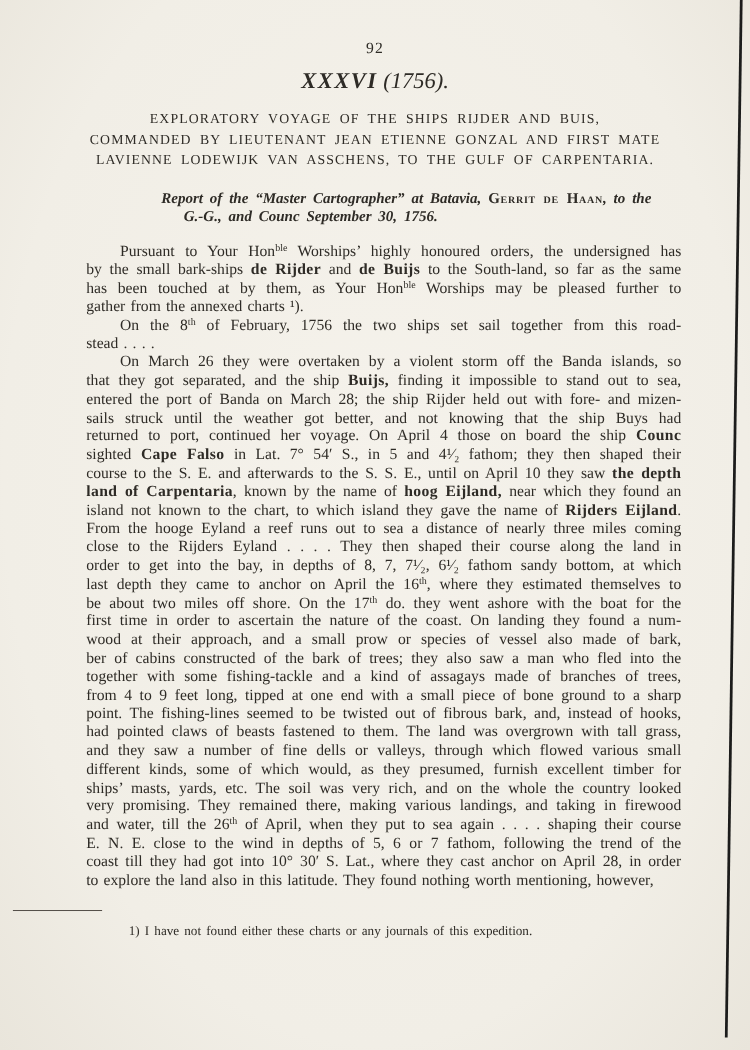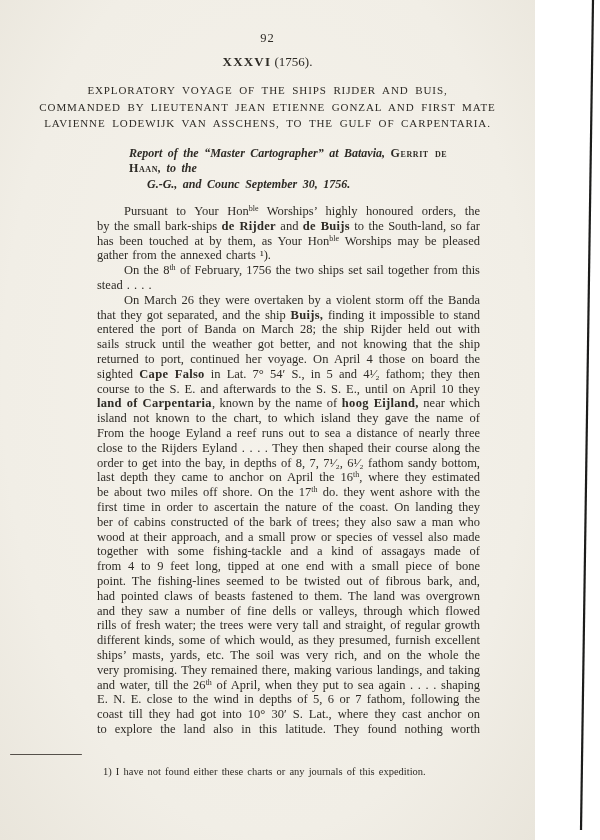--- a/index.html
+++ b/index.html
@@ -3,46 +3,46 @@
 <meta charset="utf-8">
 <style>
   html, body { margin:0; padding:0; }
   body {
     width:600px; height:840px;
     font-family:"Liberation Serif","DejaVu Serif",serif;
     color:#2e2b26;
     overflow:hidden;
   }
   .page {
-    position:relative; width:535px; height:840px;
+    position:relative; width:600px; height:840px;
     background:#f2efe8;
     background-image: radial-gradient(ellipse at 50% 45%, #f5f2eb 0%, #f1eee6 70%, #e9e5db 100%);
   }
   .edge-line { position:absolute; left:0; top:0; pointer-events:none; }
   .pageno {
     text-align:center; padding-top:31px;
     font-size:12.5px; letter-spacing:1px;
   }
   .heading {
-    text-align:center; margin-top:8px; font-size:13px;
+    text-align:center; margin-top:8px; font-size:18px;font-style:italic;
   }
   .heading .numeral { font-weight:bold; letter-spacing:1.2px; }
   .title {
     text-align:center; margin-top:12px;
     font-size:11px; line-height:16.5px;
     letter-spacing:0.9px; word-spacing:3px;
   }
   .subtitle {
     font-style:italic; font-size:12px; line-height:15.5px;
     margin:14px 70px 0 129px; word-spacing:2.5px;font-weight:bold;
   }
   .subtitle .l2 { padding-left:18px; }
   .sc { font-variant:small-caps; font-style:normal; letter-spacing:0.6px; }
   .body {
-    margin:12px 55px 0 97px;
+    margin:12px 55px 0 69px;
     font-size:12.5px; line-height:14.8px;
   }
   .line {
     text-align:justify; text-align-last:justify;
     word-spacing:1px; height:14.8px; overflow:hidden;
   }
   .line.indent { text-indent:27px; }
   .line.last { text-align-last:left; }
   .line b { letter-spacing:0.3px; }
   .sup { font-size:8px; vertical-align:4px; line-height:0; }
@@ -87,37 +87,36 @@
       <div class="line"><span>has been touched at by them, as Your Hon</span><span class="sup">ble</span><span> Worships may be pleased further to</span></div>
       <div class="line last"><span>gather from the annexed charts ¹).</span></div>
       <div class="line indent"><span>On the 8</span><span class="sup">th</span><span> of February, 1756 the two ships set sail together from this road-</span></div>
       <div class="line last"><span>stead . . . .</span></div>
       <div class="line indent"><span>On March 26 they were overtaken by a violent storm off the Banda islands, so</span></div>
       <div class="line"><span>that they got separated, and the ship </span><b>Buijs,</b><span> finding it impossible to stand out to sea,</span></div>
       <div class="line"><span>entered the port of Banda on March 28; the ship Rijder held out with fore- and mizen-</span></div>
       <div class="line"><span>sails struck until the weather got better, and not knowing that the ship Buys had</span></div>
       <div class="line"><span>returned to port, continued her voyage. On April 4 those on board the ship </span><b>Counc</b></div>
       <div class="line"><span>sighted </span><b>Cape Falso</b><span> in Lat. 7° 54′ S., in 5 and 4¹⁄₂ fathom; they then shaped their</span></div>
-      <div class="line"><span>course to the S. E. and afterwards to the S. S. E., until on April 10 they saw </span><b>the soil</b></div>
+      <div class="line"><span>course to the S. E. and afterwards to the S. S. E., until on April 10 they saw </span><b>the depth</b></div>
       <div class="line"><b>land of Carpentaria</b><span>, known by the name of </span><b>hoog Eijland,</b><span> near which they found an</span></div>
       <div class="line"><span>island not known to the chart, to which island they gave the name of </span><b>Rijders Eijland</b><span>.</span></div>
       <div class="line"><span>From the hooge Eyland a reef runs out to sea a distance of nearly three miles coming</span></div>
       <div class="line"><span>close to the Rijders Eyland . . . . They then shaped their course along the land in</span></div>
       <div class="line"><span>order to get into the bay, in depths of 8, 7, 7¹⁄₂, 6¹⁄₂ fathom sandy bottom, at which</span></div>
       <div class="line"><span>last depth they came to anchor on April the 16</span><span class="sup">th</span><span>, where they estimated themselves to</span></div>
       <div class="line"><span>be about two miles off shore. On the 17</span><span class="sup">th</span><span> do. they went ashore with the boat for the</span></div>
       <div class="line"><span>first time in order to ascertain the nature of the coast. On landing they found a num-</span></div>
+      <div class="line"><span>wood at their approach, and a small prow or species of vessel also made of bark,</span></div>
       <div class="line"><span>ber of cabins constructed of the bark of trees; they also saw a man who fled into the</span></div>
-      <div class="line"><span>wood at their approach, and a small prow or species of vessel also made of bark,</span></div>
       <div class="line"><span>together with some fishing-tackle and a kind of assagays made of branches of trees,</span></div>
       <div class="line"><span>from 4 to 9 feet long, tipped at one end with a small piece of bone ground to a sharp</span></div>
       <div class="line"><span>point. The fishing-lines seemed to be twisted out of fibrous bark, and, instead of hooks,</span></div>
       <div class="line"><span>had pointed claws of beasts fastened to them. The land was overgrown with tall grass,</span></div>
       <div class="line"><span>and they saw a number of fine dells or valleys, through which flowed various small</span></div>
-      <div class="line"><span>rills of fresh water; the trees were very tall and straight, of regular growth and of</span></div>
       <div class="line"><span>different kinds, some of which would, as they presumed, furnish excellent timber for</span></div>
       <div class="line"><span>ships’ masts, yards, etc. The soil was very rich, and on the whole the country looked</span></div>
       <div class="line"><span>very promising. They remained there, making various landings, and taking in firewood</span></div>
       <div class="line"><span>and water, till the 26</span><span class="sup">th</span><span> of April, when they put to sea again . . . . shaping their course</span></div>
       <div class="line"><span>E. N. E. close to the wind in depths of 5, 6 or 7 fathom, following the trend of the</span></div>
       <div class="line"><span>coast till they had got into 10° 30′ S. Lat., where they cast anchor on April 28, in order</span></div>
       <div class="line last"><span>to explore the land also in this latitude. They found nothing worth mentioning, however,</span></div>
     </div>
 
   <div class="footnote-rule"></div>

